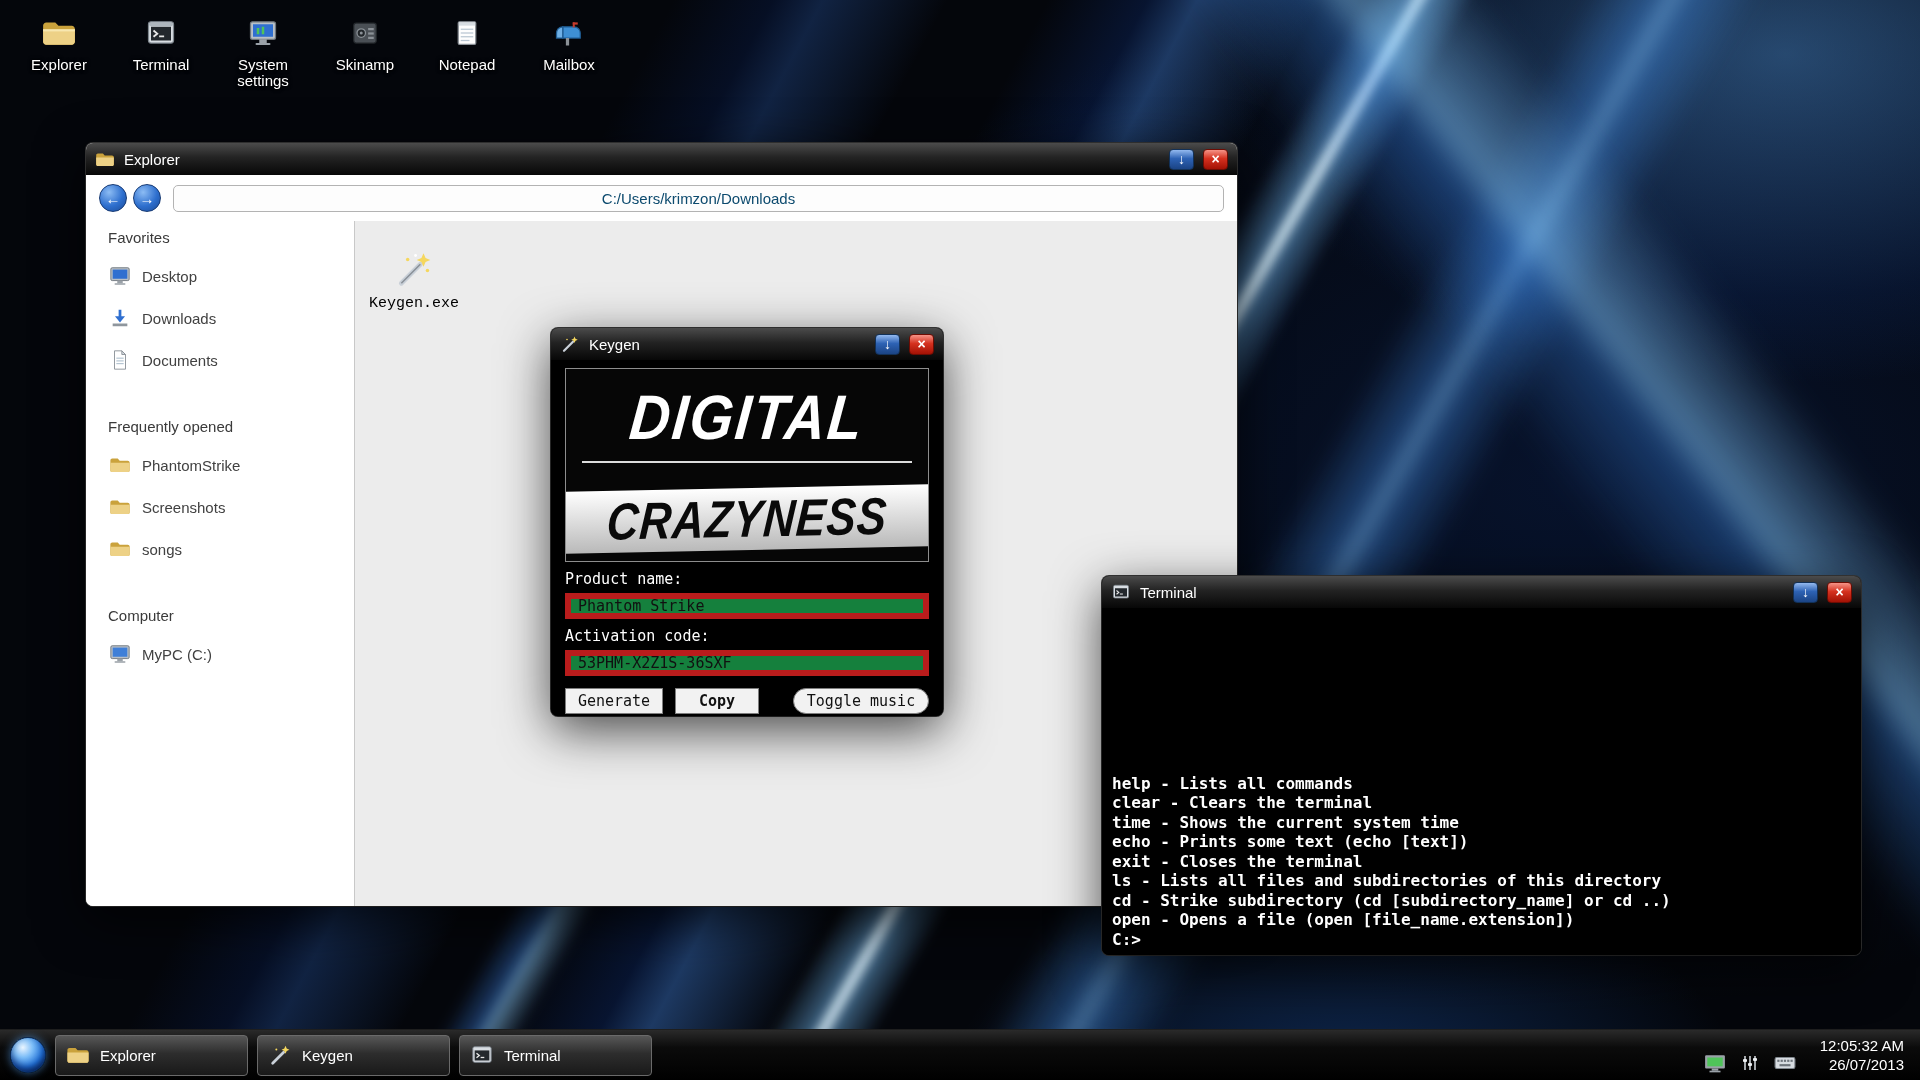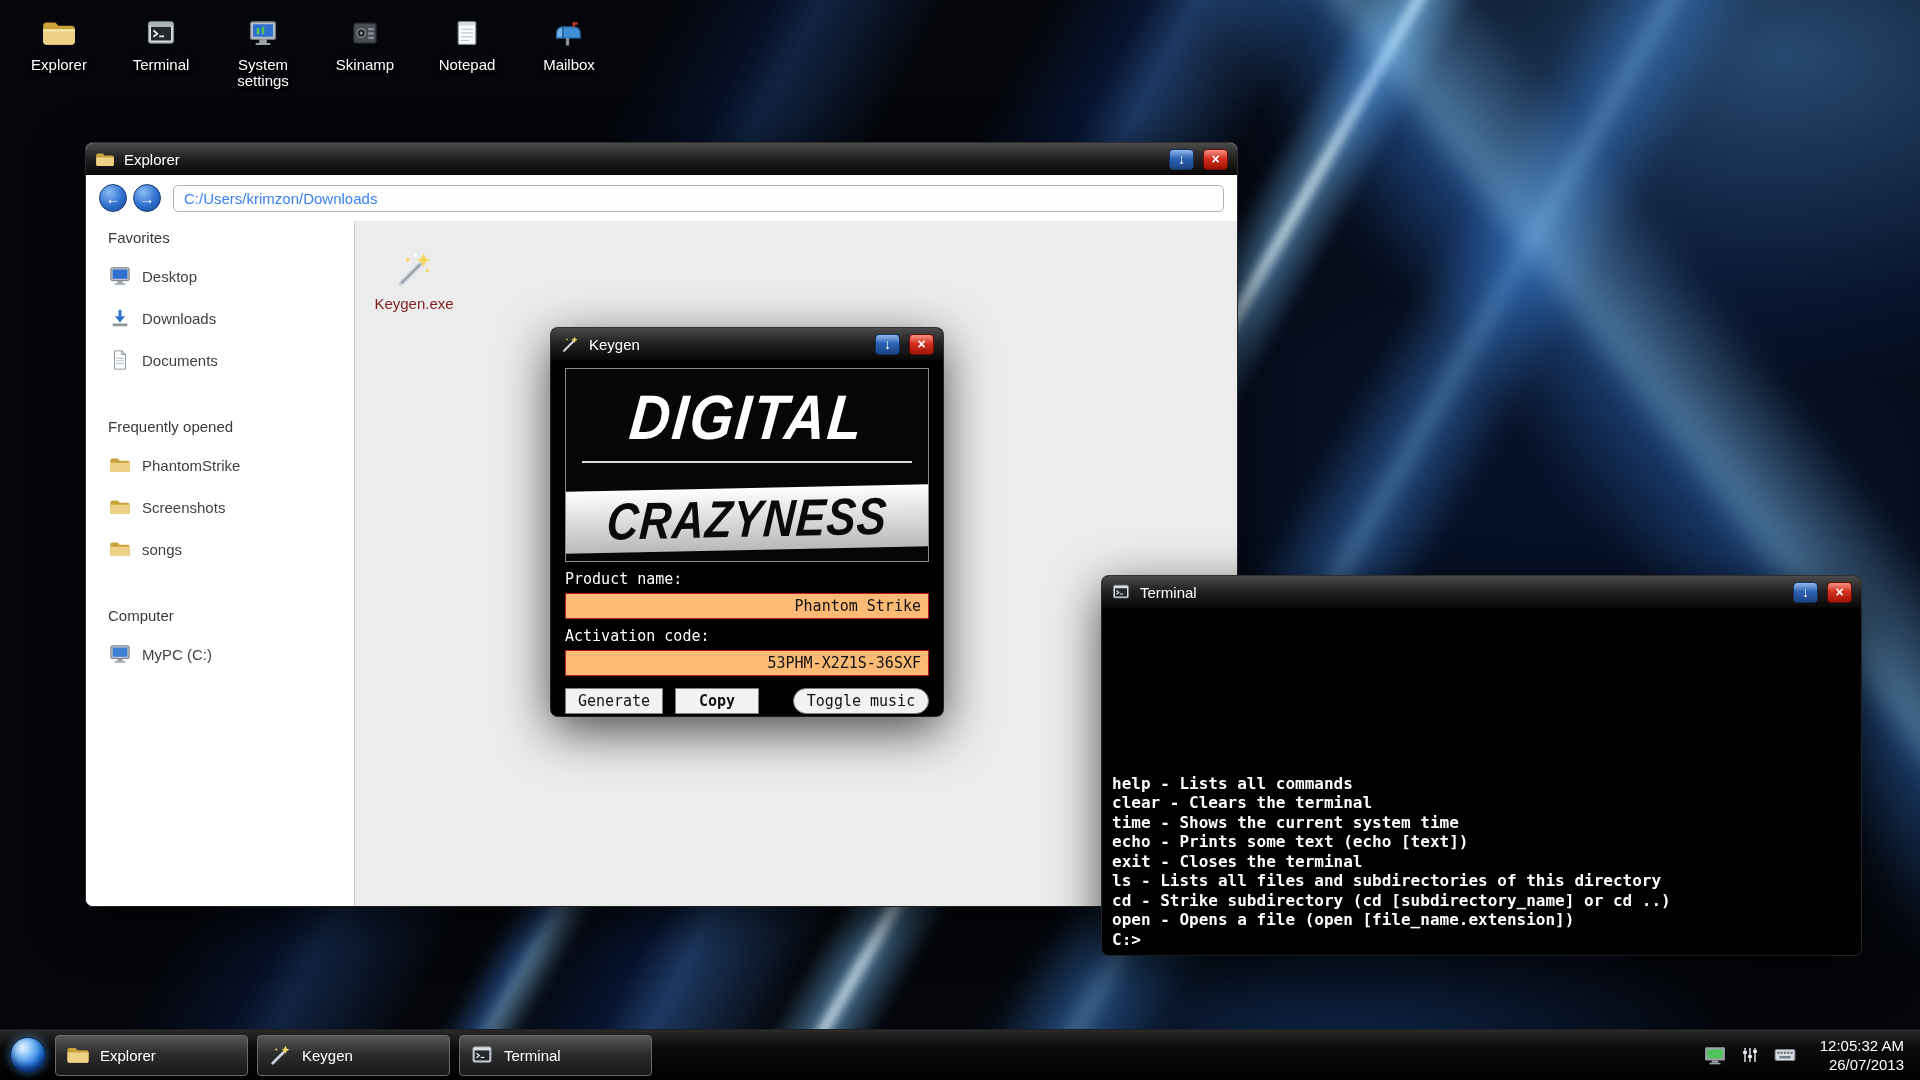--- a/index.html
+++ b/index.html
@@ -43,45 +43,45 @@
   .wbtn-close{background:linear-gradient(#f59387,#d5311f 45%,#a31205);border:1px solid #6e0c03;}
 
   
   #win-explorer{left:86px;top:143px;width:1151px;height:763px;background:#fff;z-index:10;}
   .nav-row{height:46px;display:flex;align-items:center;padding:0 13px;background:#fff;}
   .nav-btn{width:26px;height:26px;border-radius:50%;display:flex;align-items:center;justify-content:center;
     color:#fff;font-size:15px;font-weight:bold;cursor:pointer;flex:0 0 auto;
     background:radial-gradient(circle at 35% 28%, #8cbcf4, #2e6fce 55%, #1b4a96);border:1px solid #163a75;}
   .nav-btn + .nav-btn{margin-left:6px;}
   .addressbar{flex:1;margin-left:12px;height:27px;border:1px solid #b3b3b3;border-radius:5px;background:#fdfdfd;
-    font-size:15px;color:#3b82f6;padding:0 10px;font-family:"Liberation Sans",sans-serif;outline:none;box-sizing:border-box;}
+    font-size:15px;color:#0c4a6e;padding:0 10px;font-family:"Liberation Sans",sans-serif;outline:none;box-sizing:border-box;text-align:center;}
   .explorer-main{position:absolute;top:78px;bottom:0;left:0;right:0;display:flex;background:#fff;}
   .sidebar{width:268px;box-sizing:border-box;padding:4px 0 0 22px;flex:0 0 268px;}
   .side-section + .side-section{margin-top:35px;}
   .side-header{height:20px;margin:2px 0 8px;display:flex;align-items:center;font-size:15px;color:#3a3a3a;}
   .side-item{display:flex;align-items:center;gap:11px;height:42px;color:#414141;font-size:15px;cursor:pointer;}
   .sicon{width:23px;height:23px;display:flex;align-items:center;justify-content:center;flex:0 0 23px;}
   .filearea{flex:1;background:#ececec;border-left:1px solid #c8c8c8;position:relative;}
   .file-item{position:absolute;left:8px;top:28px;width:102px;text-align:center;cursor:pointer;}
   .ficon{width:44px;height:40px;margin:0 auto;display:flex;align-items:center;justify-content:center;}
-  .file-label{margin-top:6px;font-size:15px;color:#7f1d1d;}
+  .file-label{margin-top:6px;font-size:15px;color:#000000;font-family:Liberation Mono, monospace;}
 
   
   #win-keygen{left:551px;top:328px;width:392px;height:388px;background:#000;z-index:20;}
   .keygen-body{position:absolute;top:32px;left:0;right:0;bottom:0;background:#000;padding:8px 14px 0;box-sizing:border-box;}
   .kg-logo{height:192px;border:1px solid #8d8d8d;background:#060606;position:relative;overflow:hidden;}
   .kg-digital{position:absolute;top:16px;left:0;right:0;text-align:center;color:#fff;
     font-weight:bold;font-style:italic;font-size:56px;letter-spacing:2px;transform:scaleY(1.12) skewX(-6deg);}
   .kg-underline{position:absolute;top:92px;left:16px;right:16px;height:2px;background:#dcdcdc;}
   .kg-strip{position:absolute;left:-5px;right:-5px;bottom:11px;height:62px;transform:rotate(-1.2deg);
     background:linear-gradient(#ffffff,#b9b9b9);display:flex;align-items:center;justify-content:center;}
   .kg-crazyness{color:#0a0a0a;font-weight:bold;font-style:italic;font-size:44px;letter-spacing:1px;transform:scaleY(1.18) skewX(-6deg);}
   .kg-label{color:#fff;font-family:"DejaVu Sans Mono",monospace;font-size:15px;margin-top:8px;line-height:19px;}
-  .kg-input{display:block;width:100%;margin-top:4px;height:26px;background:#fdba74;border:1px solid #b91c1c;
-    font-family:"DejaVu Sans Mono",monospace;font-size:15px;color:#111;padding:0 7px;box-sizing:border-box;outline:none;text-align:right;}
+  .kg-input{display:block;width:100%;margin-top:4px;height:26px;background:#15803d;border:6px solid #b91c1c;
+    font-family:"DejaVu Sans Mono",monospace;font-size:15px;color:#111;padding:0 7px;box-sizing:border-box;outline:none;}
   .kg-buttons{display:flex;margin-top:12px;}
   .kg-btn{height:26px;background:#f2f2f2;border:1px solid #7e7e7e;font-family:"DejaVu Sans Mono",monospace;
     font-size:15px;color:#111;display:flex;align-items:center;justify-content:center;cursor:pointer;box-sizing:border-box;}
   .kg-btn-generate{width:98px;}
   .kg-btn-copy{width:84px;margin-left:12px;font-weight:bold;}
   .kg-btn-toggle{width:136px;margin-left:auto;border-radius:13px;}
 
   
   #win-terminal{left:1102px;top:576px;width:759px;height:379px;background:#000;z-index:30;}
   .term-body{position:absolute;top:32px;left:0;right:0;bottom:0;background:#000;}
@@ -93,21 +93,21 @@
     background:linear-gradient(#2a2a2a,#0b0b0b 35%,#000);border-top:1px solid #1e1e1e;
     display:flex;align-items:center;padding:0 10px;gap:9px;}
   .start-orb{width:34px;height:34px;border-radius:50%;flex:0 0 auto;cursor:pointer;
     background:radial-gradient(circle at 35% 28%, #eaf5ff, #7cbdf8 30%, #2272d8 60%, #0a3f86 85%, #062a5c);
     box-shadow:0 0 9px rgba(90,170,255,.55), inset 0 -4px 7px rgba(0,0,40,.55);border:1px solid #0a2c5c;}
   .task-btn{width:193px;height:41px;border-radius:4px;box-sizing:border-box;cursor:pointer;
     background:linear-gradient(#575757,#2d2d2d 45%,#191919);border:1px solid #6a6a6a;
     display:flex;align-items:center;gap:10px;padding:0 10px;color:#fff;font-size:15px;}
   .task-icon{width:24px;height:24px;display:flex;align-items:center;justify-content:center;flex:0 0 auto;}
   .tb-flex{flex:1;}
-  .tray{display:flex;align-items:center;gap:13px;}
+  .tray{display:flex;align-items:flex-end;gap:13px;}
   .tray-icon{width:22px;height:22px;display:flex;align-items:center;justify-content:center;cursor:pointer;}
   .clock{text-align:right;color:#fff;font-size:15px;line-height:19px;margin:0 6px 0 11px;}
 </style>
 </head>
 <body>
 
 <div id="desktop">
   <div class="beam" id="beam1"></div>
   <div class="beam" id="beam2"></div>
   <div class="beam" id="beam3"></div>

